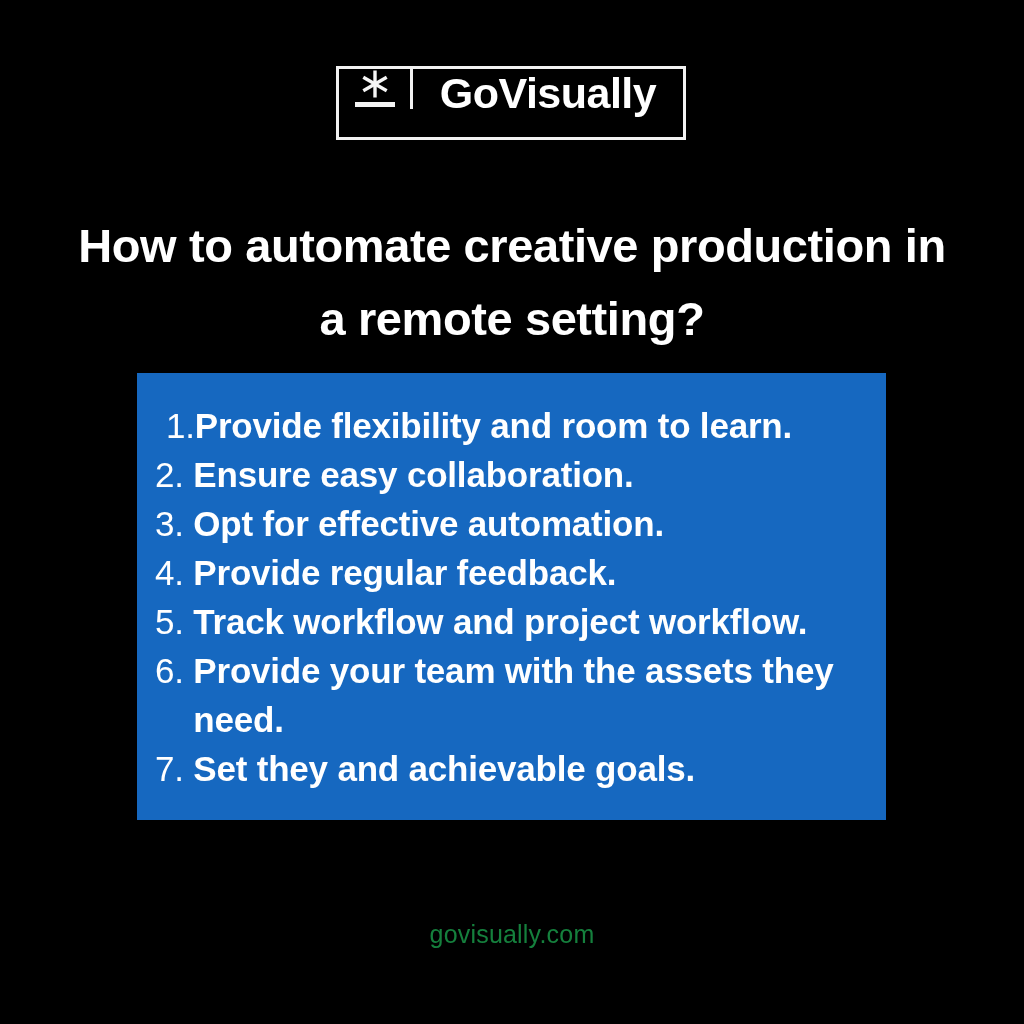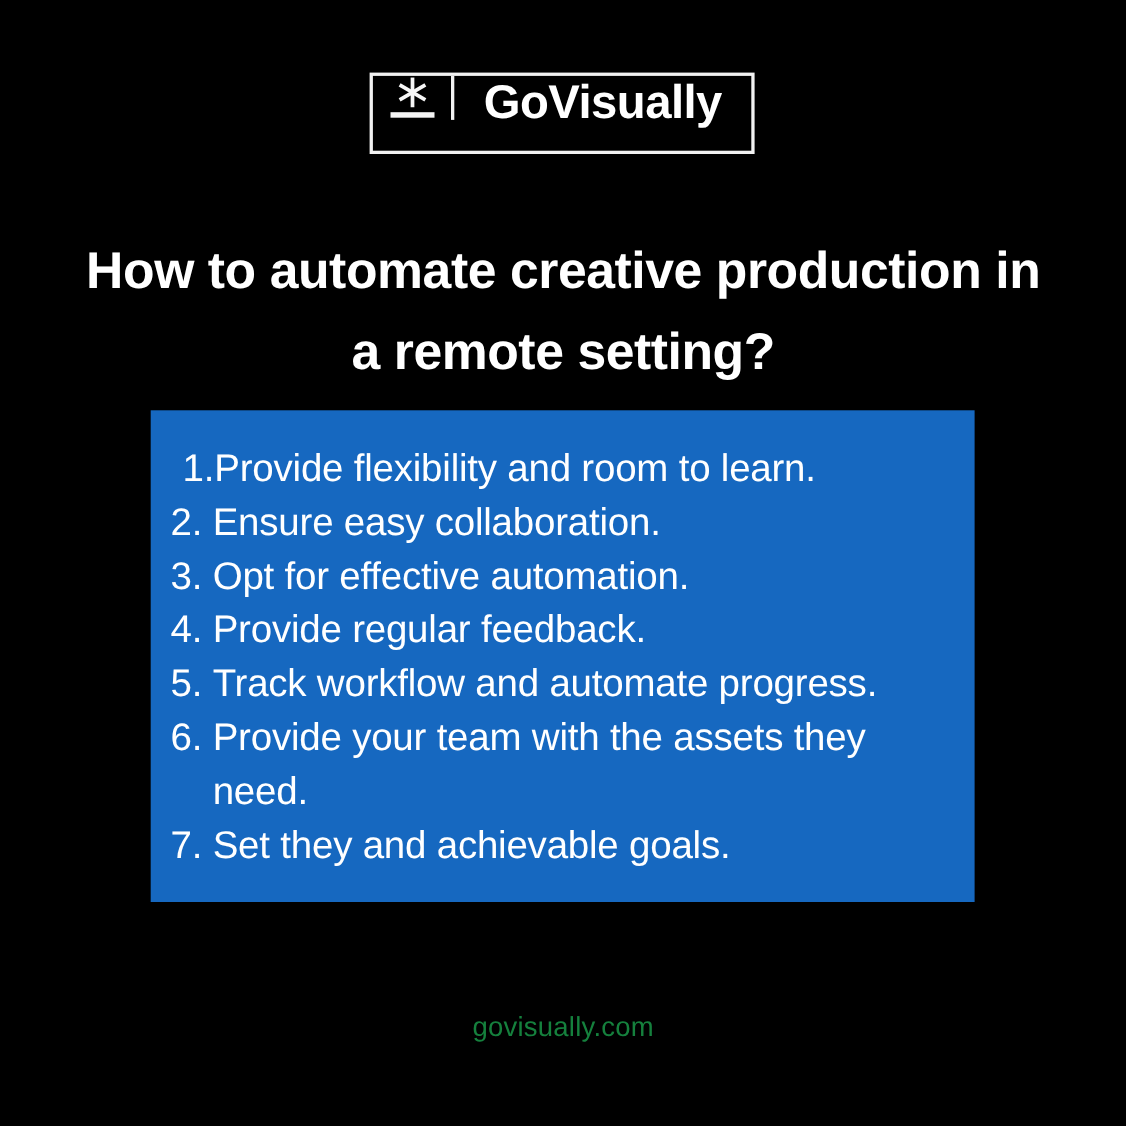--- a/index.html
+++ b/index.html
@@ -114,20 +114,21 @@
   .item-num {
     flex: 0 0 auto;
     text-align: right;
     white-space: pre;
   }
   .item-num.tight {
     padding-left: 11px;
   }
   .item-text {
     flex: 1 1 auto;
+    font-weight: bold;
   }
 
   
   .footer {
     position: absolute;
     left: 0;
     top: 920px;
     width: 1024px;
     text-align: center;
     color: #15803d;
@@ -170,21 +171,21 @@
       <li class="list-item">
         <span class="item-num">3. </span>
         <span class="item-text">Opt for effective automation.</span>
       </li>
       <li class="list-item">
         <span class="item-num">4. </span>
         <span class="item-text">Provide regular feedback.</span>
       </li>
       <li class="list-item">
         <span class="item-num">5. </span>
-        <span class="item-text">Track workflow and automate progress.</span>
+        <span class="item-text">Track workflow and project workflow.</span>
       </li>
       <li class="list-item">
         <span class="item-num">6. </span>
         <span class="item-text">Provide your team with the assets they need.</span>
       </li>
       <li class="list-item">
         <span class="item-num">7. </span>
         <span class="item-text">Set they and achievable goals.</span>
       </li>
     </ol>

